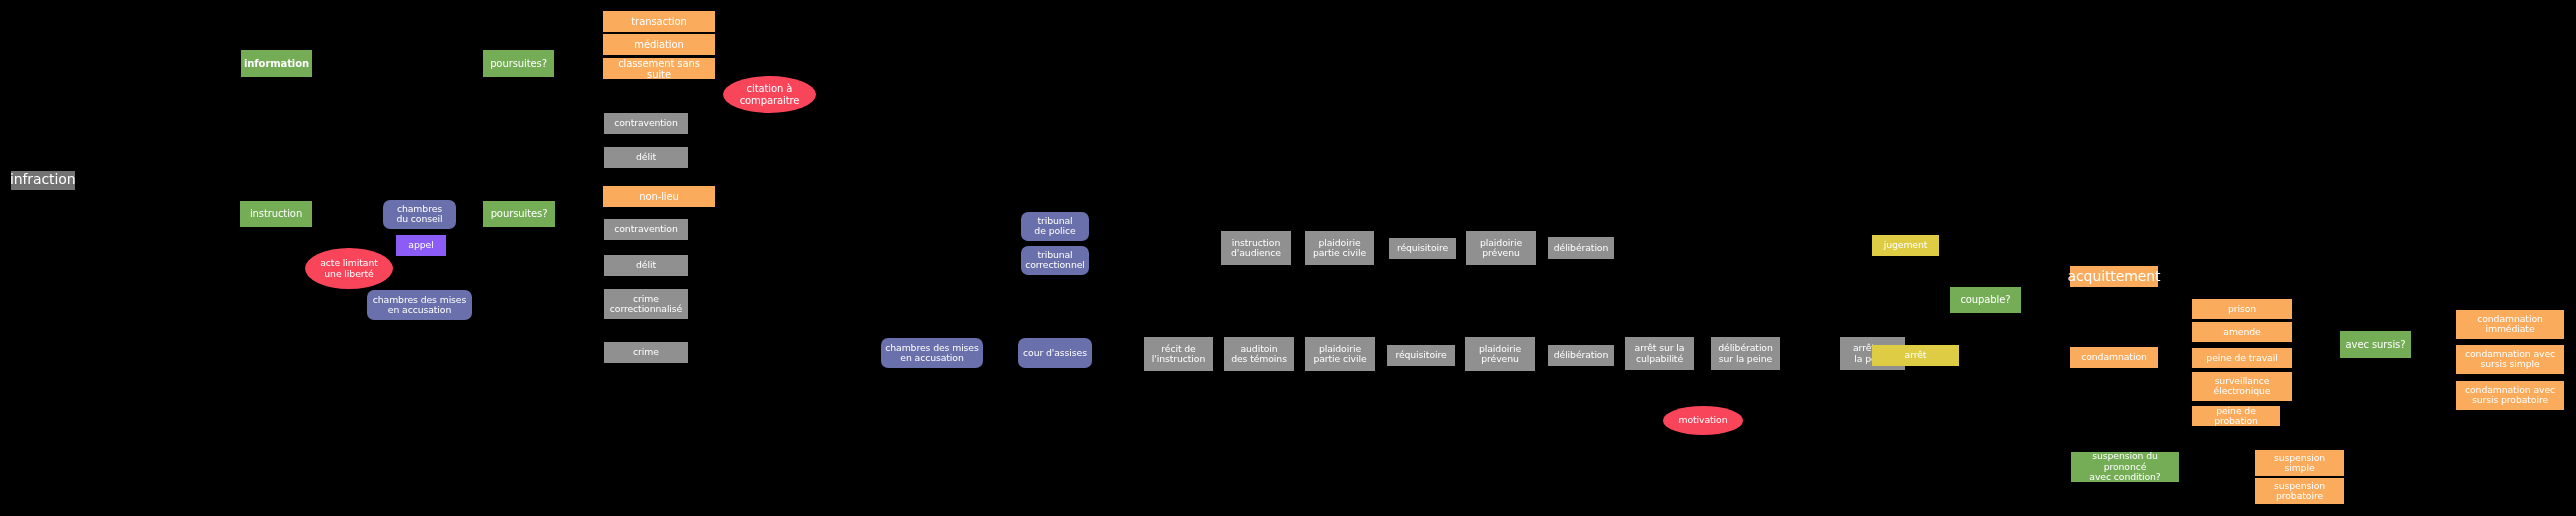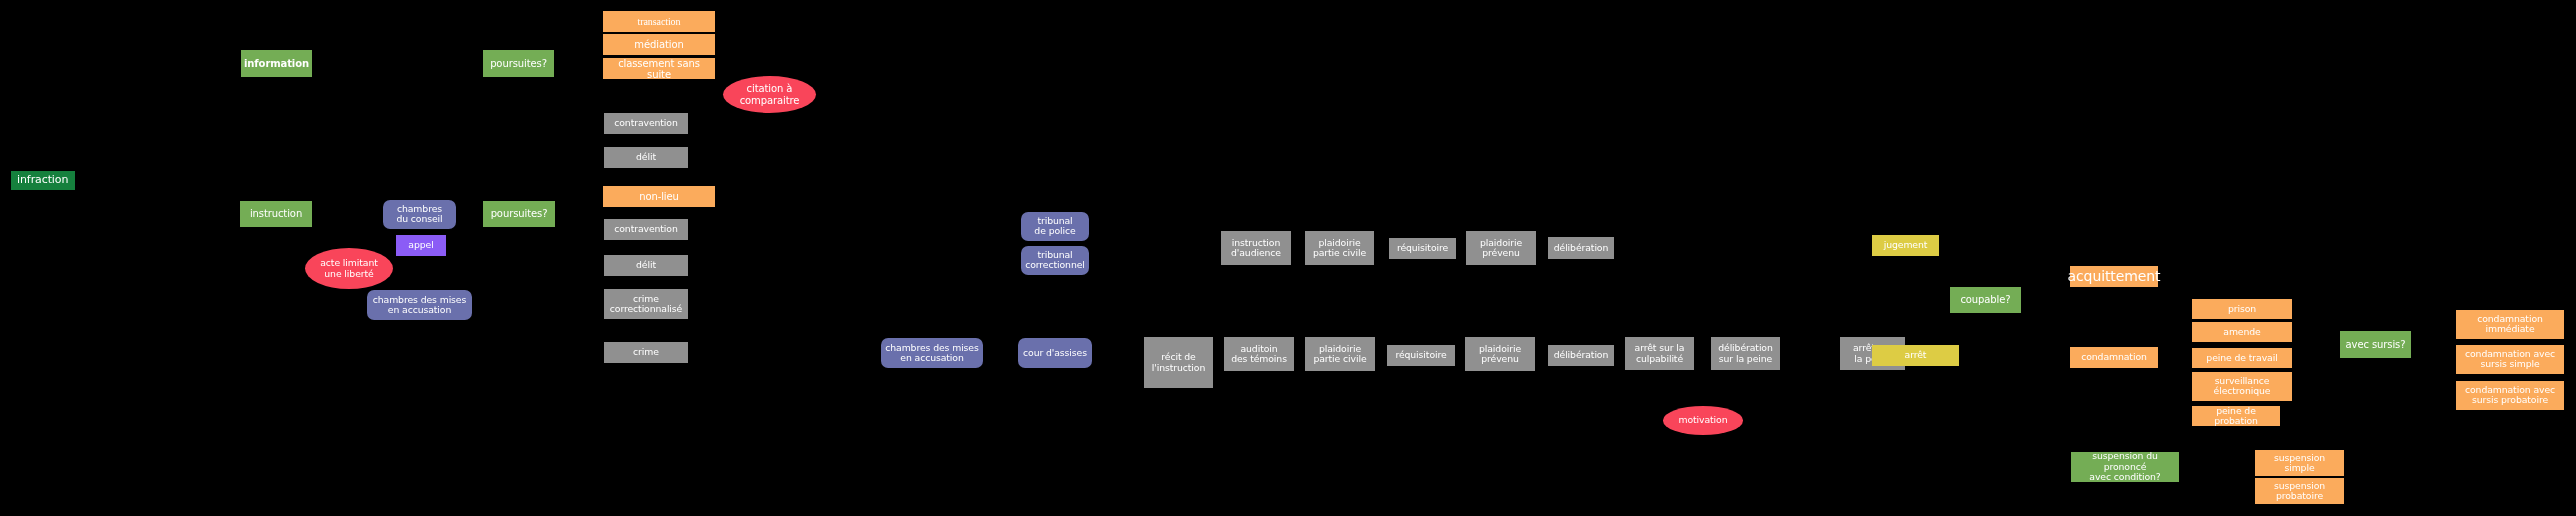--- a/index.html
+++ b/index.html
@@ -29,24 +29,24 @@
     letter-spacing: -0.1px;
   }
   .shape-rect      { border-radius: 0; }
   .shape-round     { border-radius: 7.1px; }
   .shape-ellipse   { border-radius: 50%; }
 </style>
 </head>
 <body>
 
 <div id="canvas" style="background: rgb(0, 0, 0);">
-    <div class="node shape-rect" style="left: 10.7px; top: 171px; width: 64px; height: 18.5px; background: #15803d; font-size: 11px;">infraction</div>
+    <div class="node shape-rect" style="left: 10.7px; top: 171px; width: 64px; height: 18.5px; background: #737373; font-size: 14px;">infraction</div>
     <div class="node shape-rect" style="left: 241px; top: 50px; width: 71px; height: 27px; background: rgb(116, 173, 85); font-size: 10px; font-weight: bold;">information</div>
     <div class="node shape-rect" style="left: 483px; top: 50px; width: 71px; height: 27px; background: rgb(116, 173, 85); font-size: 10px;">poursuites?</div>
-    <div class="node shape-rect" style="left: 603px; top: 10.7px; width: 112px; height: 21.4px; background: rgb(251, 171, 92); font-size: 10px; font-family: Liberation Serif, serif;">transaction</div>
+    <div class="node shape-rect" style="left: 603px; top: 10.7px; width: 112px; height: 21.4px; background: rgb(251, 171, 92); font-size: 10px;">transaction</div>
     <div class="node shape-rect" style="left: 603px; top: 34px; width: 112px; height: 21.4px; background: rgb(251, 171, 92); font-size: 10px;">médiation</div>
     <div class="node shape-rect" style="left: 603px; top: 58px; width: 112px; height: 21.4px; background: rgb(251, 171, 92); font-size: 10px;">classement sans suite</div>
     <div class="node shape-ellipse" style="left: 723px; top: 76px; width: 93px; height: 37px; background: rgb(249, 69, 90); font-size: 10px;">citation à
 comparaitre</div>
     <div class="node shape-rect" style="left: 604px; top: 113px; width: 84px; height: 21.4px; background: rgb(144, 144, 144); font-size: 9.3px;">contravention</div>
     <div class="node shape-rect" style="left: 604px; top: 147px; width: 84px; height: 21.4px; background: rgb(144, 144, 144); font-size: 9.3px;">délit</div>
     <div class="node shape-rect" style="left: 240px; top: 201px; width: 72px; height: 26px; background: rgb(116, 173, 85); font-size: 10px;">instruction</div>
     <div class="node shape-round" style="left: 383px; top: 200px; width: 73px; height: 28.5px; background: rgb(106, 112, 172); font-size: 9.3px;">chambres
 du conseil</div>
     <div class="node shape-rect" style="left: 483px; top: 201px; width: 72px; height: 26px; background: rgb(116, 173, 85); font-size: 10px;">poursuites?</div>
@@ -70,21 +70,21 @@
     <div class="node shape-round" style="left: 1018px; top: 338px; width: 74px; height: 30px; background: rgb(106, 112, 172); font-size: 9.3px;">cour d'assises</div>
     <div class="node shape-rect" style="left: 1221px; top: 231px; width: 70px; height: 34px; background: rgb(144, 144, 144); font-size: 9.3px;">instruction
 d'audience</div>
     <div class="node shape-rect" style="left: 1305px; top: 231px; width: 69px; height: 34px; background: rgb(144, 144, 144); font-size: 9.3px;">plaidoirie
 partie civile</div>
     <div class="node shape-rect" style="left: 1389px; top: 238px; width: 67px; height: 20.6px; background: rgb(144, 144, 144); font-size: 9.3px;">réquisitoire</div>
     <div class="node shape-rect" style="left: 1466px; top: 231px; width: 70px; height: 34px; background: rgb(144, 144, 144); font-size: 9.3px;">plaidoirie
 prévenu</div>
     <div class="node shape-rect" style="left: 1548px; top: 237px; width: 66px; height: 22px; background: rgb(144, 144, 144); font-size: 9.3px;">délibération</div>
     <div class="node shape-rect" style="left: 1872px; top: 235px; width: 67px; height: 21.4px; background: rgb(221, 204, 68); font-size: 9.3px;">jugement</div>
-    <div class="node shape-rect" style="left: 1144px; top: 337px; width: 69px; height: 51px; background: rgb(144, 144, 144); font-size: 9.3px;">récit de
+    <div class="node shape-rect" style="left: 1144px; top: 337px; width: 69px; height: 34px; background: rgb(144, 144, 144); font-size: 9.3px;">récit de
 l'instruction</div>
     <div class="node shape-rect" style="left: 1224px; top: 337px; width: 70px; height: 34px; background: rgb(144, 144, 144); font-size: 9.3px;">auditoin
 des témoins</div>
     <div class="node shape-rect" style="left: 1305px; top: 337px; width: 70px; height: 34px; background: rgb(144, 144, 144); font-size: 9.3px;">plaidoirie
 partie civile</div>
     <div class="node shape-rect" style="left: 1387px; top: 345px; width: 68px; height: 20.6px; background: rgb(144, 144, 144); font-size: 9.3px;">réquisitoire</div>
     <div class="node shape-rect" style="left: 1465px; top: 337px; width: 70px; height: 34px; background: rgb(144, 144, 144); font-size: 9.3px;">plaidoirie
 prévenu</div>
     <div class="node shape-rect" style="left: 1548px; top: 345px; width: 66px; height: 21.4px; background: rgb(144, 144, 144); font-size: 9.3px;">délibération</div>
     <div class="node shape-rect" style="left: 1625px; top: 337px; width: 69px; height: 33px; background: rgb(144, 144, 144); font-size: 9.3px;">arrêt sur la

